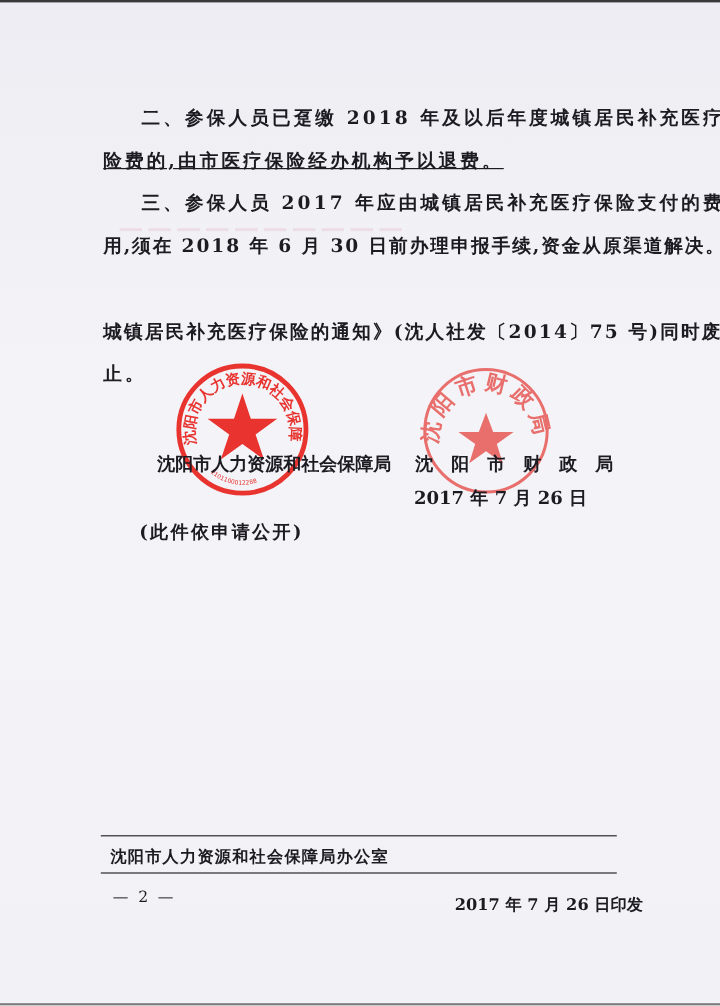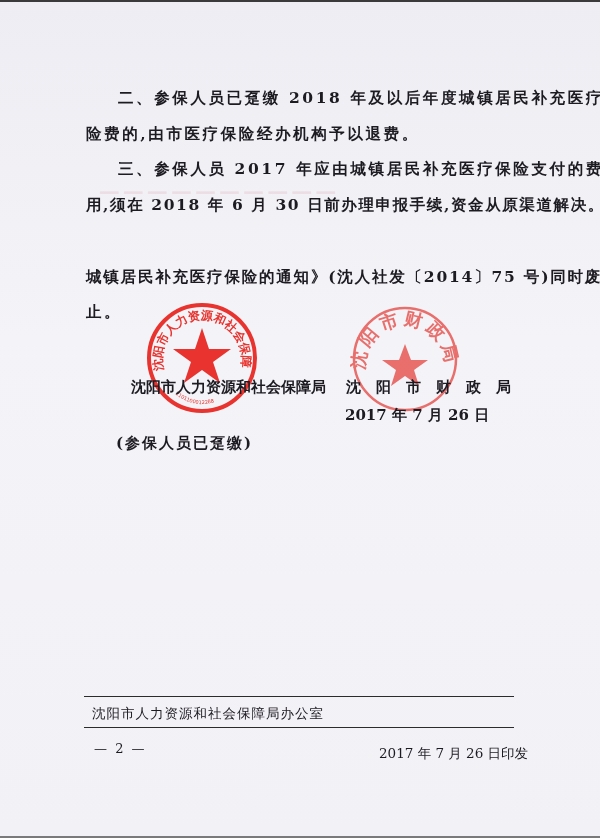--- a/index.html
+++ b/index.html
@@ -22,33 +22,33 @@
   }
   .indent { left: 118px; }
   .ghost {
     position:absolute; color: rgba(200,60,80,0.10); font-size: 30px; font-weight: bold;
     letter-spacing: 6px; white-space: nowrap;
   }
   .sig { position:absolute; font-size: 15px; white-space: nowrap; font-weight: bold; }
   .stamp { position:absolute; border-radius: 50%; }
   .stamp svg { position:absolute; left:0; top:0; }
   .rule { position:absolute; left: 84px; width: 430px; height: 1px; background:#2b2b2b; }
-  .footer-text { position:absolute; font-size: 13.5px; white-space: nowrap; font-weight: normal; }
+  .footer-text { position:absolute; font-size: 13.5px; white-space: nowrap; font-weight: bold; }
   .pageno { position:absolute; left: 94px; top: 741px; font-size: 13px; letter-spacing: 2px; }
 </style>
 </head>
 <body>
 
 <div class="page">
   <div class="topbar"></div>
 
   <div class="ghost" style="left:100px; top:175px;">──────────</div>
 
   <div class="line indent" style="top:88px;">二、参保人员已趸缴 2018 年及以后年度城镇居民补充医疗保</div>
-  <div class="line" style="top:124px;">险费的,由市医疗保险经办机构予以退费。</div>
+  <div class="line" style="top:124px;text-decoration:underline;">险费的,由市医疗保险经办机构予以退费。</div>
 
   <div class="line indent" style="top:159px;">三、参保人员 2017 年应由城镇居民补充医疗保险支付的费</div>
   <div class="line" style="top:195px; letter-spacing:1.6px;">用,须在 2018 年 6 月 30 日前办理申报手续,资金从原渠道解决。</div>
 
   <div class="line" style="top:267px; letter-spacing:1.8px;">城镇居民补充医疗保险的通知》(沈人社发〔2014〕75 号)同时废</div>
   <div class="line" style="top:302px;">止。</div>
 
   <div class="stamp" style="left:146px; top:302px; width:112px; height:112px;">
     <svg width="112" height="112" viewBox="0 0 112 112">
       <circle cx="56" cy="56" r="53" fill="none" stroke="#e8332f" stroke-width="4"></circle>
@@ -72,21 +72,21 @@
       <text font-size="18" fill="#e4433e" font-weight="bold" font-family="DejaVu Sans, sans-serif" letter-spacing="4">
         <textPath href="#arcR" startOffset="4">沈阳市财政局</textPath>
       </text>
     </svg>
   </div>
 
   <div class="sig" style="left:131px; top:378px; letter-spacing:0px;">沈阳市人力资源和社会保障局</div>
   <div class="sig" style="left:346px; top:378px;">沈　阳　市　财　政　局</div>
   <div class="sig" style="left:345px; top:406px;text-align:center;">2017 年 7 月 26 日</div>
 
-  <div class="sig" style="left:116px; top:434px; letter-spacing:2px;">(参保人员已趸缴)</div>
+  <div class="sig" style="left:116px; top:434px; letter-spacing:2px;">(此件依申请公开)</div>
 
   <div class="rule" style="top:696px;"></div>
   <div class="footer-text" style="left:92px; top:705px; letter-spacing:1px;">沈阳市人力资源和社会保障局办公室</div>
   <div class="footer-text" style="left:379px; top:705px;margin-top:40px;">2017 年 7 月 26 日印发</div>
   <div class="rule" style="top:727px;"></div>
 
   <div class="pageno">— 2 —</div>
 
   <div class="bottombar"></div>
 </div>

